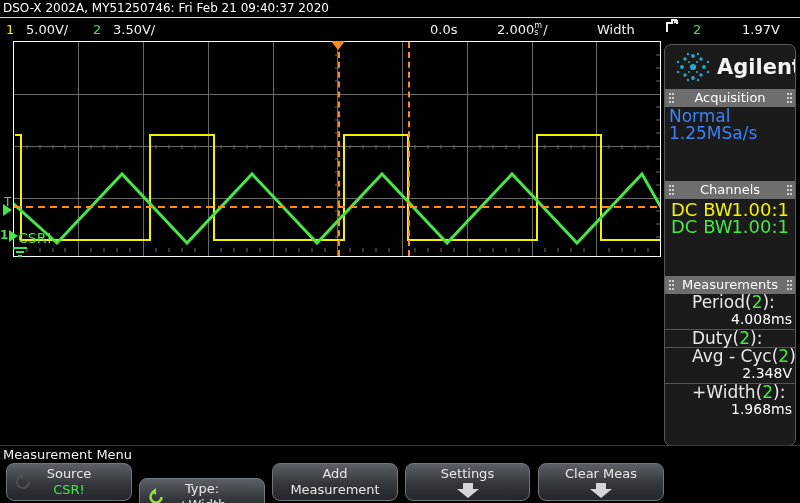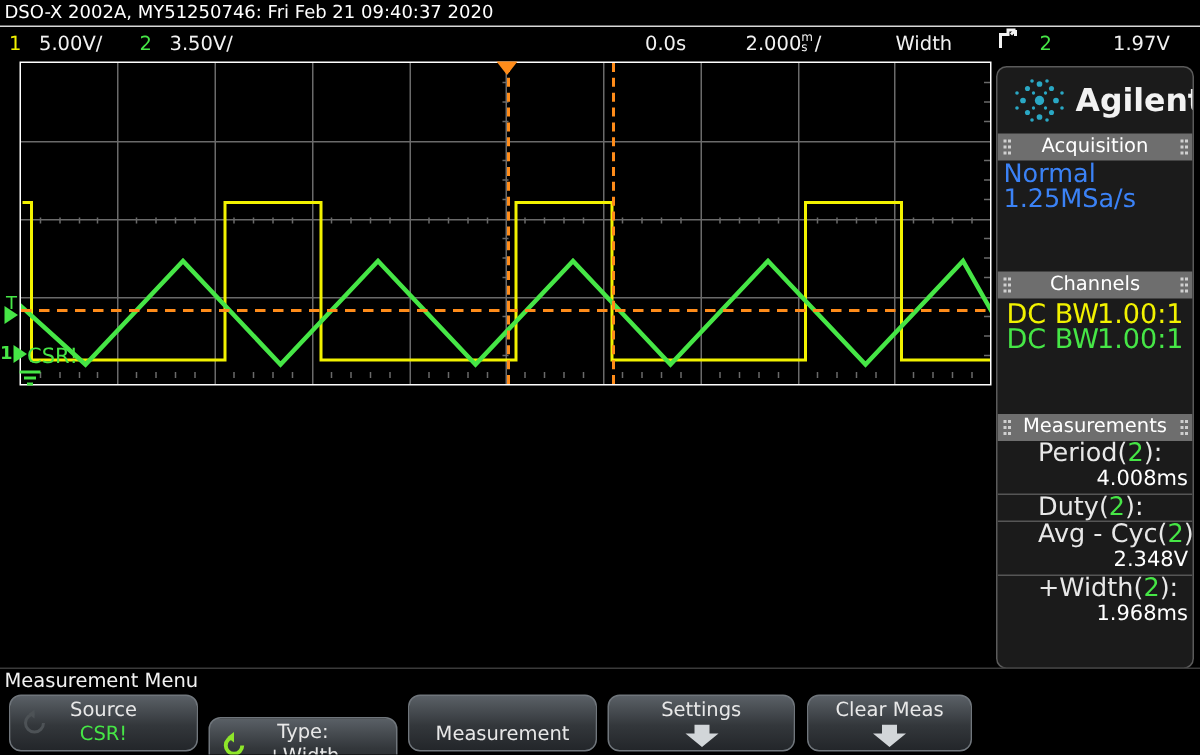--- a/index.html
+++ b/index.html
@@ -450,31 +450,32 @@
     <div class="skey" style="left:139px;width:126px;margin-top:15px;">
       <svg class="rot" viewBox="0 0 20 20">
         <path d="M15.5 10 A5.5 5.5 0 1 1 10 4.5" fill="none" stroke="#8ee62a" stroke-width="2.6"></path>
         <path d="M10 1 L10 8 L5.5 4.5 Z" fill="#8ee62a"></path>
       </svg>
       <div class="l1">Type:</div>
       <div class="l2">+Width</div>
     </div>
 
     <div class="skey" style="left:272px;width:126px;">
+      <div class="l1">Add</div>
       <div class="l2">Measurement</div>
     </div>
 
     <div class="skey" style="left:405px;width:125px;">
       <div class="l1">Settings</div>
       <svg class="downarrow" viewBox="0 0 26 16">
         <path d="M8 0 L18 0 L18 6 L24 6 L13 15 L2 6 L8 6 Z" fill="#d2d6d9"></path>
       </svg>
     </div>
 
-    <div class="skey" style="left:538px;width:110px;">
+    <div class="skey" style="left:538px;width:126px;">
       <div class="l1">Clear Meas</div>
       <svg class="downarrow" viewBox="0 0 26 16">
         <path d="M8 0 L18 0 L18 6 L24 6 L13 15 L2 6 L8 6 Z" fill="#d2d6d9"></path>
       </svg>
     </div>
 
   </div>
 
 </div>
 

